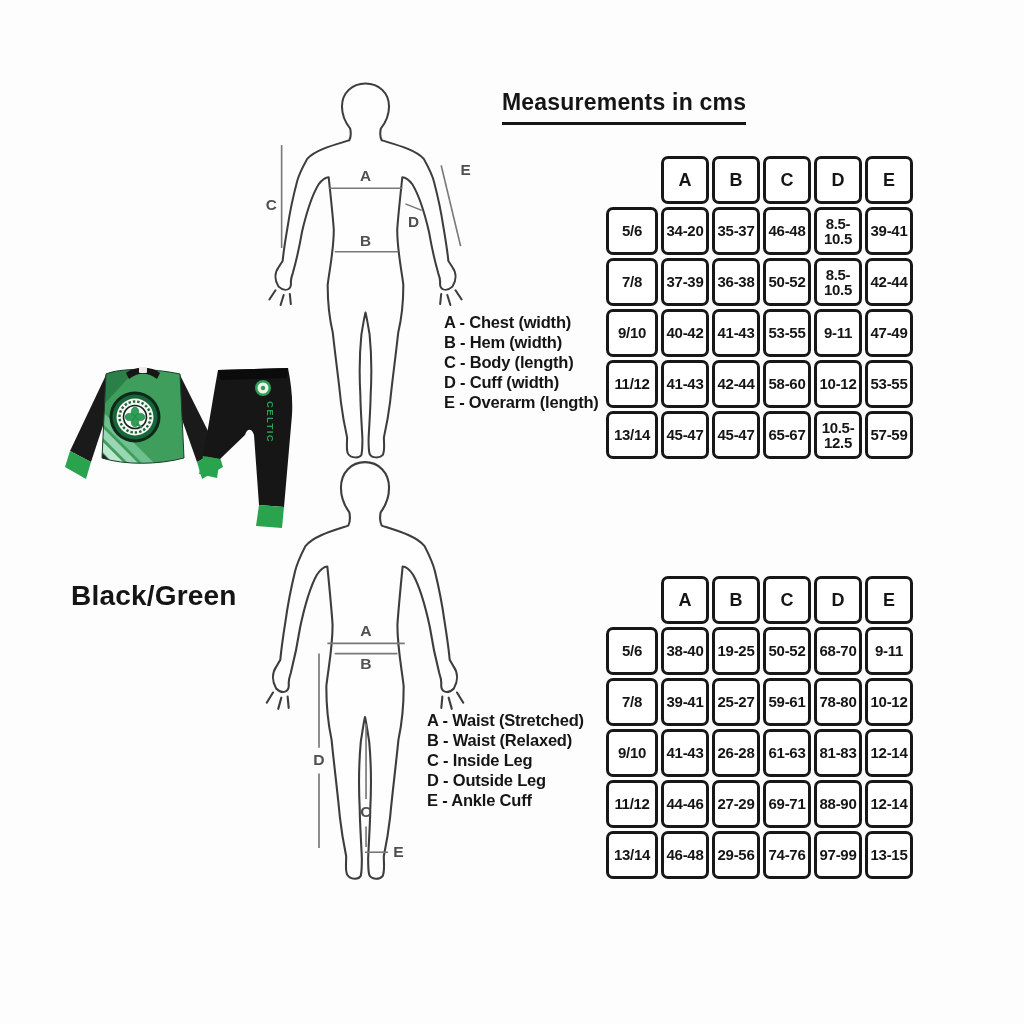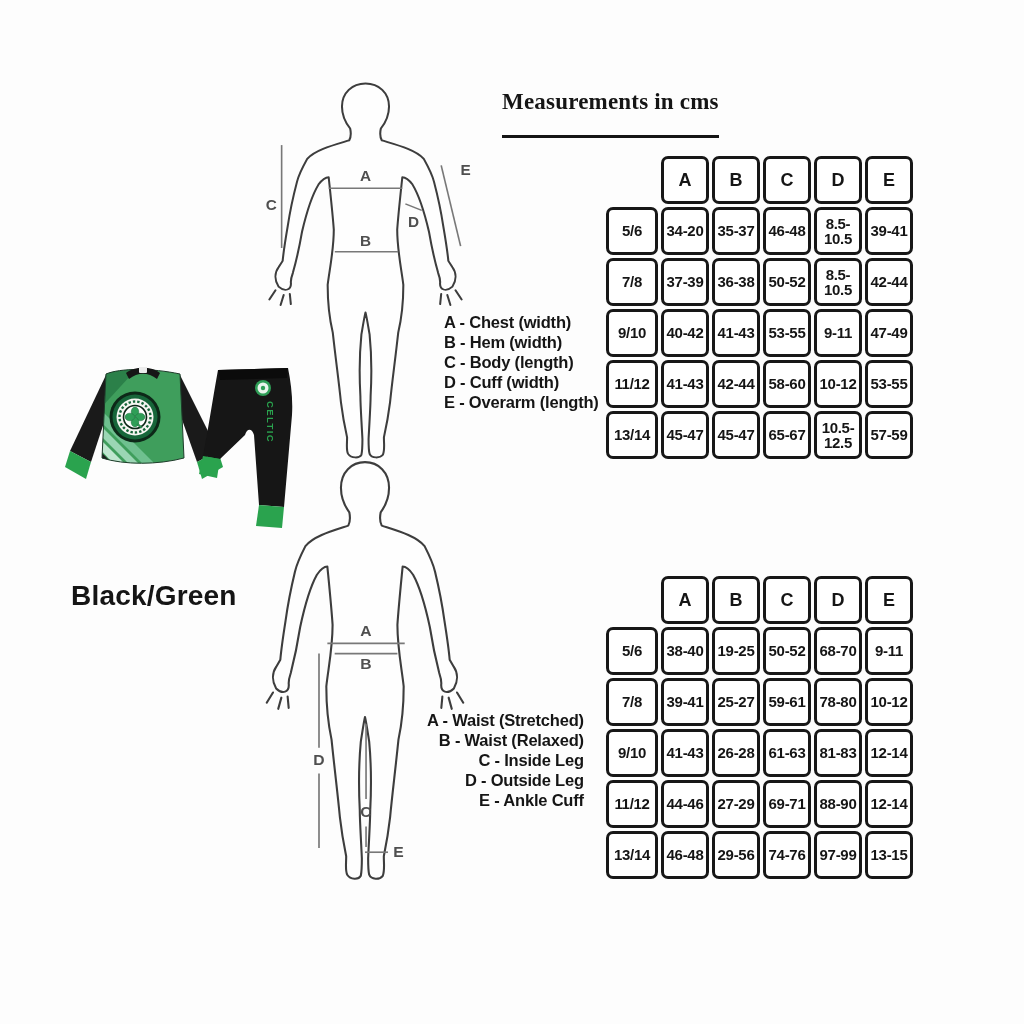--- a/index.html
+++ b/index.html
@@ -4,21 +4,21 @@
 <style>
   html,body{margin:0;padding:0;}
   body{
     width:1024px;height:1024px;position:relative;background:#fdfdfd;
     font-family:"Liberation Sans", sans-serif;color:#151515;overflow:hidden;
   }
   .abs{position:absolute;}
   
   .title{
     font-size:23px;font-weight:bold;letter-spacing:0.2px;
-    border-bottom:3px solid #151515;padding-bottom:20px;white-space:nowrap;font-family:Liberation Serif, serif;
+    border-bottom:3px solid #151515;padding-bottom:6px;white-space:nowrap;
   }
   
   .size-table{display:grid;gap:3px;grid-auto-rows:48px;}
   .cell{
     border:3px solid #171717;border-radius:7px;background:#fff;
     display:flex;align-items:center;justify-content:center;text-align:center;
     font-weight:bold;font-size:15px;line-height:1.02;letter-spacing:-0.3px;padding:0 1px;
   }
   .cell.spacer{border:none;background:transparent;}
   .cell.header-cell{font-size:18px;letter-spacing:0;}
@@ -192,21 +192,21 @@
   <line class="anno-line" x1="66" y1="193" x2="66" y2="285"></line>
   <line class="anno-line" x1="66" y1="310" x2="66" y2="383"></line>
   <line class="anno-line" x1="110" y1="387" x2="132" y2="387"></line>
   <text class="anno-label" x="111" y="176" text-anchor="middle">A</text>
   <text class="anno-label" x="111" y="208" text-anchor="middle">B</text>
   <text class="anno-label" x="111" y="353" text-anchor="middle">C</text>
   <text class="anno-label" x="66" y="302" text-anchor="middle">D</text>
   <text class="anno-label" x="137" y="392" text-anchor="start">E</text>
 </svg>
 
-<div class="abs legend" style="left:427px;top:710px;text-align:right;">
+<div class="abs legend" style="left:427px;top:710px;">
     <div class="legend-line">A - Waist (Stretched)</div>
     <div class="legend-line">B - Waist (Relaxed)</div>
     <div class="legend-line">C - Inside Leg</div>
     <div class="legend-line">D - Outside Leg</div>
     <div class="legend-line">E - Ankle Cuff</div>
   </div>
 
 <div class="abs size-table" style="left: 606px; top: 576px; grid-template-columns: 52px repeat(5, 48px);">
     <div class="cell spacer"></div>
     <div class="cell header-cell">A</div>

